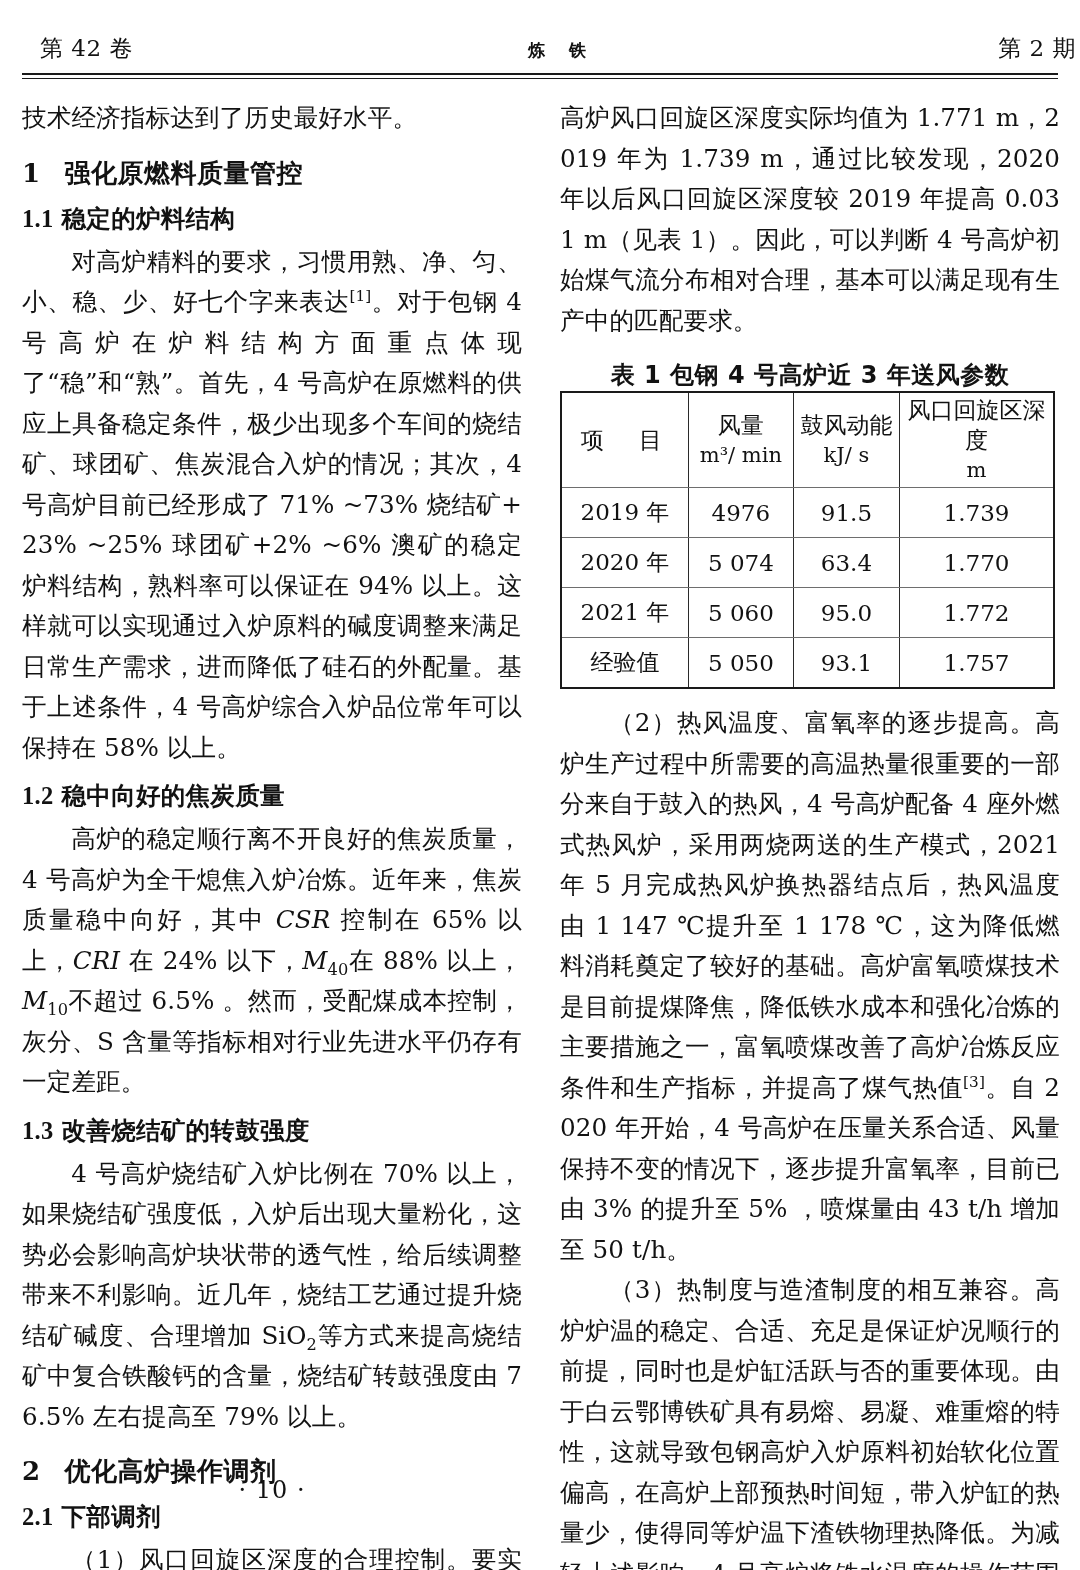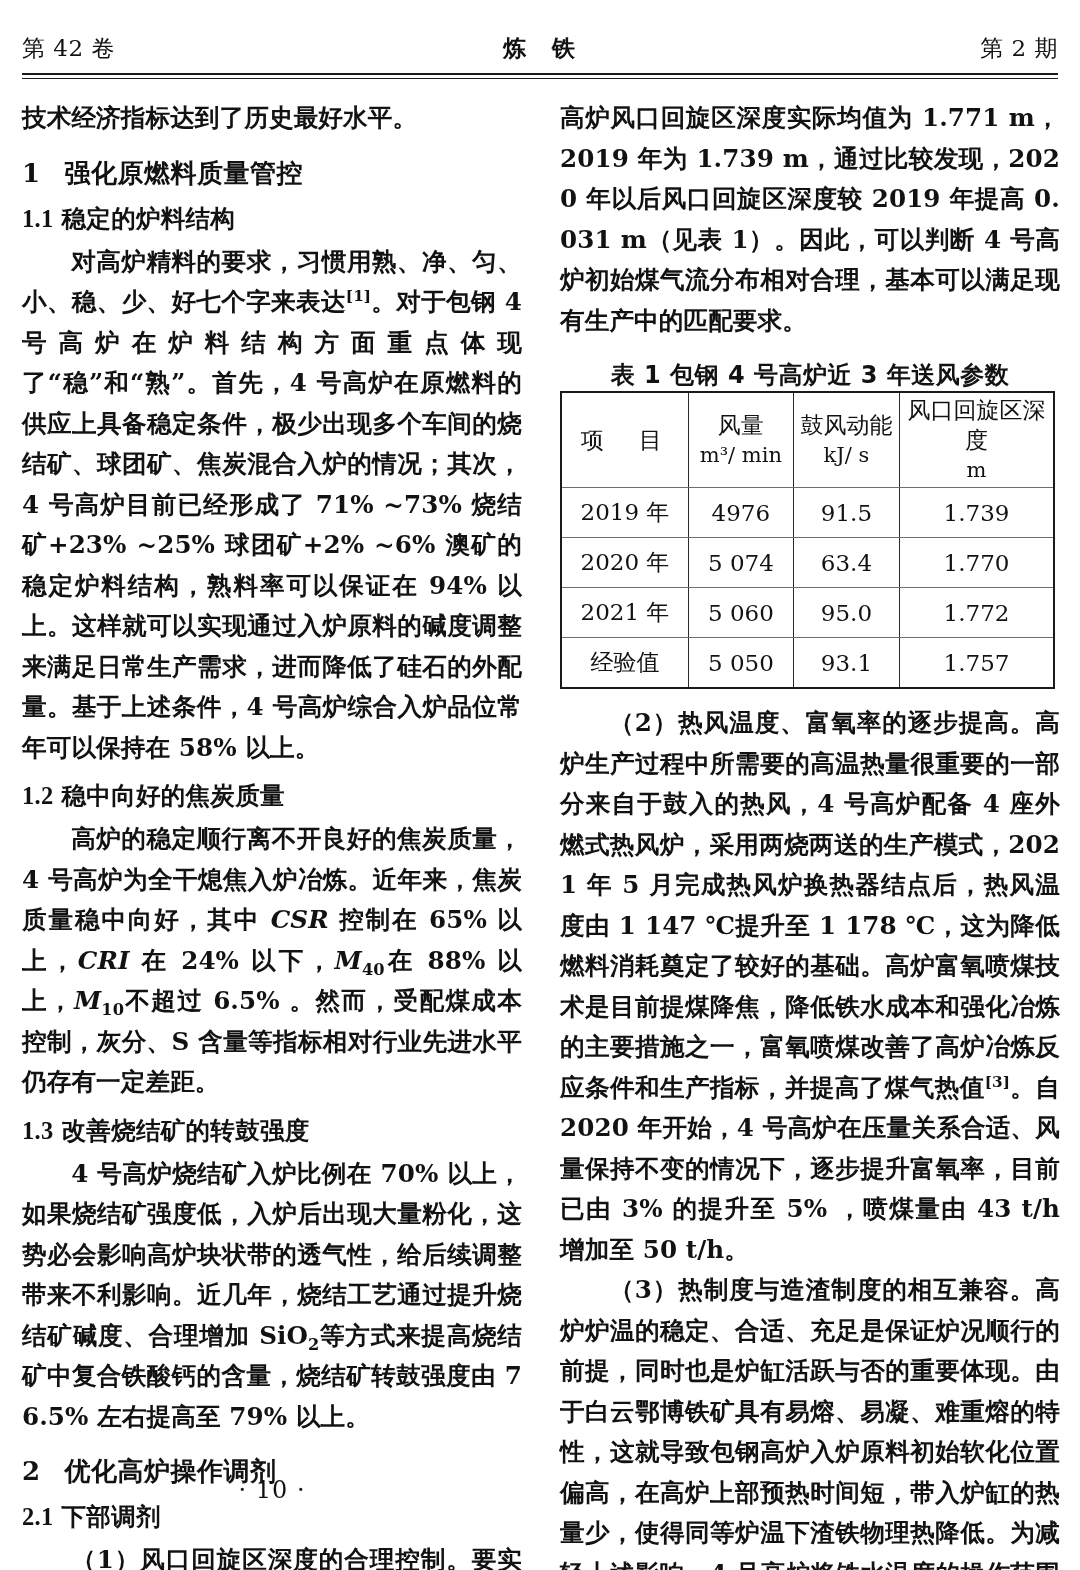--- a/index.html
+++ b/index.html
@@ -19,35 +19,35 @@
   .page {
     position: absolute;
     left: 0; top: 0;
     width: 1080px;
     height: 1570px;
   }
 
   
   .runhead {
     position: absolute;
-    left: 22px;
+    left: 40px;
     top: 33px;
     width: 1036px;
     display: flex;
     align-items: baseline;
     justify-content: space-between;
     font-size: 23px;
     letter-spacing: 0.5px;
     font-family: "DejaVu Serif", "Liberation Serif", serif;
   }
   .runhead .vol, .runhead .iss { white-space: nowrap; }
   .runhead .jtitle {
     font-weight: bold;
     letter-spacing: 9px;
-    font-size: 23px;
+    font-size: 17px;
     margin-left: -8px;
   }
 
   .rule-thick {
     position: absolute;
     left: 22px;
     top: 73px;
     width: 1036px;
     height: 2px;
     background: #1a1a1a;
@@ -72,21 +72,20 @@
 
   p.body {
     margin: 0;
     font-size: 24.6px;
     line-height: 40.5px;
     text-align: justify;
     text-justify: inter-ideograph;
     text-indent: 2em;
     word-break: break-all;
     letter-spacing: 0.1px;
-    font-weight: bold;
   }
   p.body.noindent { text-indent: 0; }
 
   h2.sec {
     margin: 17px 0 13px 0;
     font-size: 26px;
     font-weight: bold;
     font-family: "DejaVu Sans", "Liberation Sans", sans-serif;
     line-height: 34px;
     letter-spacing: 0.5px;

